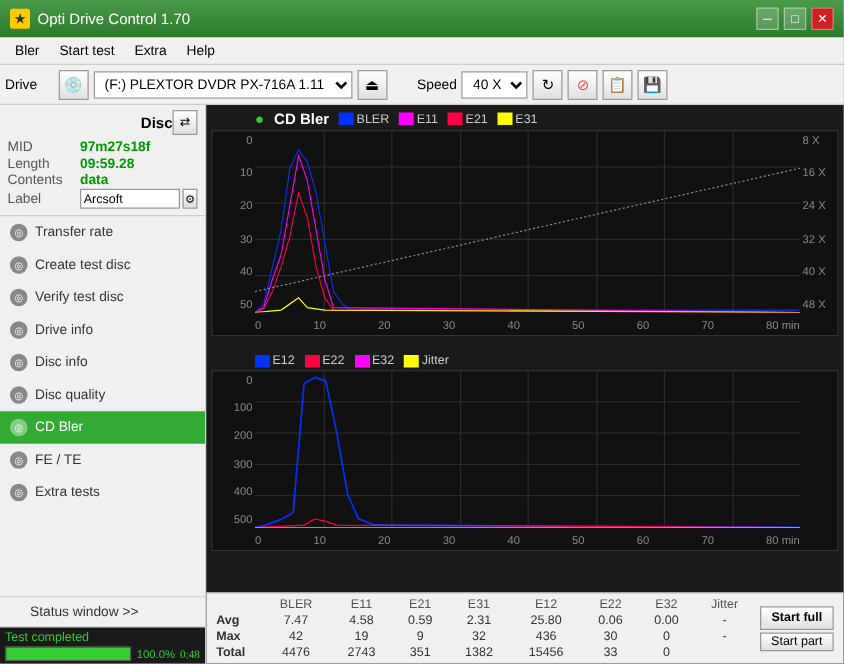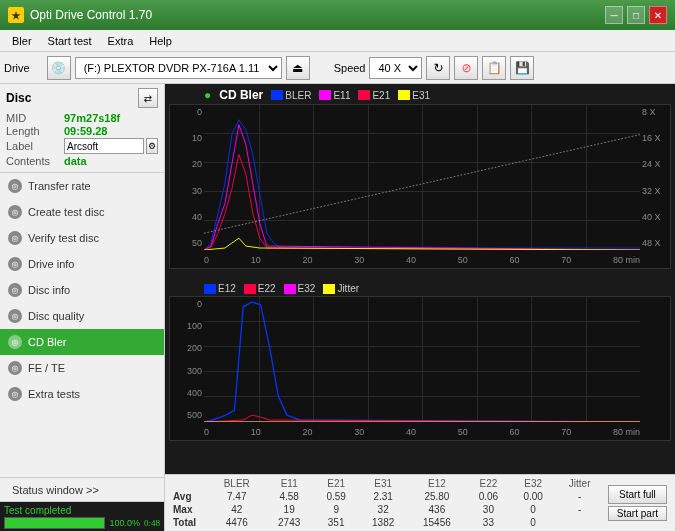--- a/index.html
+++ b/index.html
@@ -130,21 +130,21 @@
     }
 
     
     .disc-panel {
       padding: 4px 6px;
       border-bottom: 1px solid #ccc;
     }
     .disc-header {
       display: flex;
       align-items: center;
-      justify-content: space-between;
+      justify-content: flex-end;
       margin-bottom: 4px;
     }
     .disc-title {
       font-size: 12px;
       font-weight: bold;
     }
     .disc-eject-btn {
       width: 20px;
       height: 20px;
       border: 1px solid #999;
@@ -218,21 +218,21 @@
     .nav-item.active .nav-icon { background: rgba(255,255,255,0.4); }
 
     
     .sidebar-bottom {
       border-top: 1px solid #ccc;
     }
     .status-window-btn {
       height: 24px;
       display: flex;
       align-items: center;
-      padding: 0 12px;
+      padding: 0 24px;
       font-size: 11px;
       color: #333;
       cursor: pointer;
       border-bottom: 1px solid #ccc;
       background: #f0f0f0;
     }
     .progress-bar-bg {
       flex: 1;
       height: 12px;
       background: #333;
@@ -403,20 +403,21 @@
       color: #333;
       font-weight: bold;
     }
     .start-full-btn {
       background: linear-gradient(to bottom, #fff, #e0e0e0);
       border: 1px solid #999;
       padding: 3px 8px;
       font-size: 10px;
       cursor: pointer;
       white-space: nowrap;
+      font-weight: bold;
     }
     .start-part-btn {
       background: linear-gradient(to bottom, #fff, #e0e0e0);
       border: 1px solid #999;
       padding: 1px 8px;
       font-size: 10px;
       cursor: pointer;
       white-space: nowrap;
     }
 
@@ -487,27 +488,27 @@
       </div>
       <div class="disc-info-row">
         <span class="disc-info-label">MID</span>
         <span class="disc-info-value">97m27s18f</span>
       </div>
       <div class="disc-info-row">
         <span class="disc-info-label">Length</span>
         <span class="disc-info-value">09:59.28</span>
       </div>
       <div class="disc-info-row">
+        <span class="disc-info-label">Contents</span>
+        <span class="disc-info-value">data</span>
+      </div>
+      <div class="disc-info-row">
         <span class="disc-info-label">Label</span>
         <input class="label-input" value="Arcsoft" style="">
         <div class="label-settings-btn">⚙</div>
-      </div>
-      <div class="disc-info-row">
-        <span class="disc-info-label">Contents</span>
-        <span class="disc-info-value">data</span>
       </div>
     </div>
 
     <div class="nav-items">
       <div class="nav-item">
         <div class="nav-icon">◎</div>
         <span>Transfer rate</span>
       </div>
       <div class="nav-item">
         <div class="nav-icon">◎</div>

